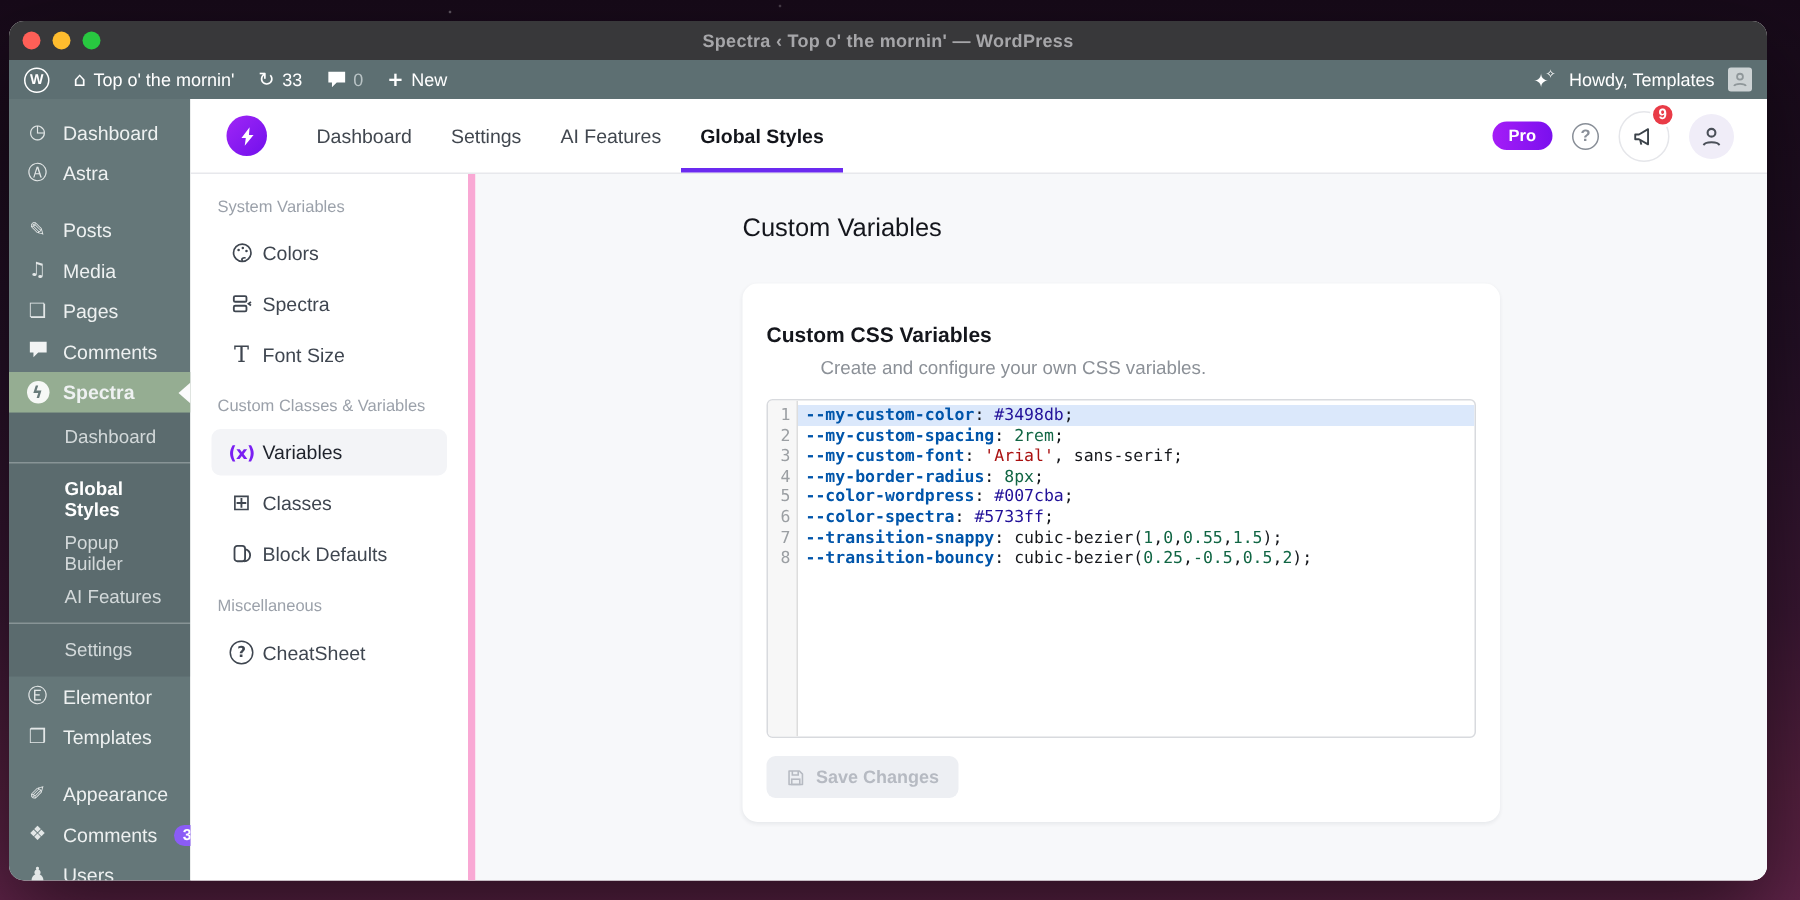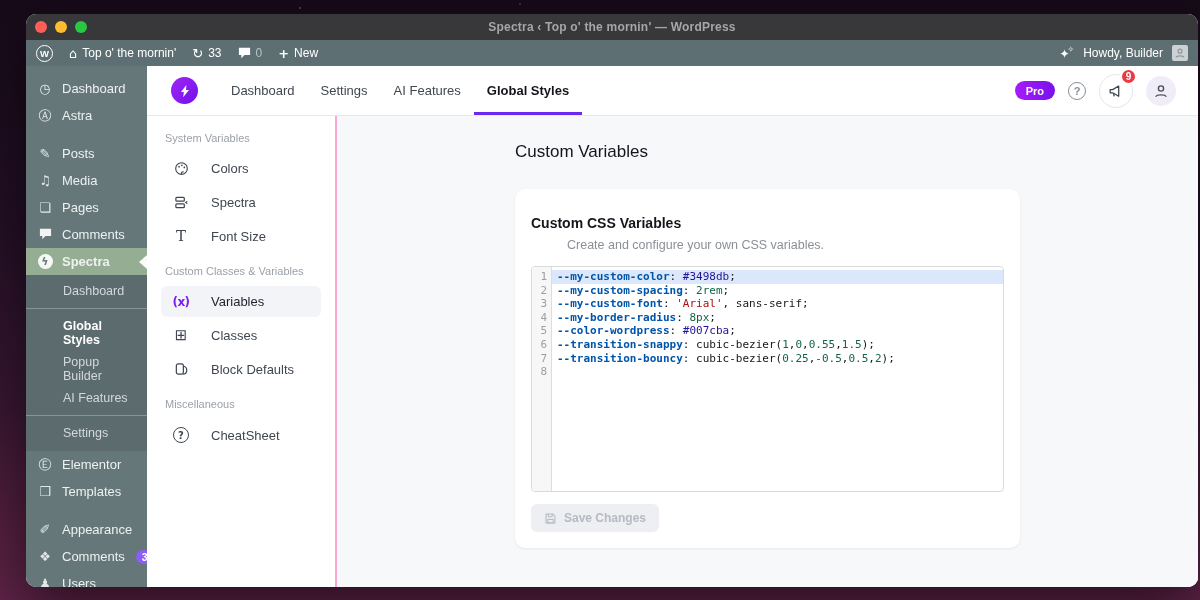--- a/index.html
+++ b/index.html
@@ -8,21 +8,21 @@
     font-family:"Liberation Sans", sans-serif;
     background:
       radial-gradient(2px 2px at 300px 8px, rgba(255,255,255,.5), transparent 60%),
       radial-gradient(2px 2px at 520px 4px, rgba(255,255,255,.35), transparent 60%),
       radial-gradient(1.5px 1.5px at 60px 300px, rgba(255,255,255,.3), transparent 60%),
       radial-gradient(2px 2px at 1160px 120px, rgba(255,255,255,.25), transparent 60%),
       linear-gradient(180deg,#170a19 0%, #241026 38%, #3a1733 68%, #55203f 88%, #602449 100%);
     position:relative;
   }
   .window {
-    position:absolute; left:26px; top:14px; width:1172px; height:573px;
+    position:absolute; left:6px; top:14px; width:1172px; height:573px;
     border-radius:10px; overflow:hidden; display:flex; flex-direction:column;
     box-shadow:0 25px 60px rgba(0,0,0,.55);
     background:#fff;
   }
   
   .titlebar { flex:0 0 26px; background:#38383a; position:relative; display:flex; align-items:center; justify-content:center; }
   .lights { position:absolute; left:9px; top:7px; display:flex; gap:8px; }
   .light { width:12px; height:12px; border-radius:50%; }
   .light.red{background:#ff5f57;} .light.yellow{background:#febc2e;} .light.green{background:#28c840;}
   .wintitle { font-size:12px; font-weight:700; color:#a6a6a9; letter-spacing:.2px; }
@@ -65,24 +65,24 @@
   .stab.active { color:#13151b; font-weight:700; border-bottom-color:#6b2af0; }
   .sh-right { margin-left:auto; display:flex; align-items:center; gap:13px; }
   .pro { background:linear-gradient(90deg,#a51df7,#7a10ee); color:#fff; font-size:11px; font-weight:700; padding:3.5px 11px; border-radius:12px; }
   .qicon { width:18px; height:18px; border-radius:50%; border:1.6px solid #898f98; color:#898f98; font-size:11px; font-weight:700; display:flex; align-items:center; justify-content:center; cursor:pointer; }
   .bellwrap { width:34px; height:34px; border-radius:50%; border:1px solid #e5e6ea; position:relative; display:flex; align-items:center; justify-content:center; cursor:pointer; }
   .redbadge { position:absolute; top:-7px; right:-5px; min-width:17px; height:17px; border-radius:9px; background:#e93b47; border:2px solid #fff; color:#fff; font-size:10px; font-weight:700; display:flex; align-items:center; justify-content:center; }
   .usercircle { width:30px; height:30px; border-radius:50%; background:#f0edf8; display:flex; align-items:center; justify-content:center; cursor:pointer; }
 
   
   .sbody { flex:1; display:flex; min-height:0; }
-  .innersb { flex:0 0 190px; border-right:2px solid #f9a8d4; background:#fff; padding:14px 14px; overflow:hidden; }
+  .innersb { flex:0 0 190px; border-right:5px solid #f9a8d4; background:#fff; padding:14px 14px; overflow:hidden; }
   .seclabel { font-size:11px; color:#9ba1aa; margin:13px 0 9px 4px; }
   .seclabel:first-child { margin-top:2px; }
-  .navitem { display:flex; align-items:center; gap:20px; padding:8px 10px; border-radius:6px; color:#3f4650; font-size:13px; margin-bottom:3px; cursor:pointer; }
+  .navitem { display:flex; align-items:center; gap:4px; padding:8px 10px; border-radius:6px; color:#3f4650; font-size:13px; margin-bottom:3px; cursor:pointer; }
   .navitem.active { background:#f3f4f7; color:#1e222b; }
   .navitem .nicon { flex:0 0 20px; display:flex; justify-content:center; align-items:center; color:#3f4650; font-family:"DejaVu Sans", sans-serif; }
   .navitem.active .nicon { color:#7a1ff2; }
   .serifT { font-family:"DejaVu Serif", serif; font-size:15px; line-height:1; }
   .vartext { font-weight:700; font-size:12px; letter-spacing:-.5px; }
   .g15 { font-size:15px; line-height:1; }
   .qsm { width:16px; height:16px; border-radius:50%; border:1.4px solid currentColor; font-size:10px; font-weight:700; display:flex; align-items:center; justify-content:center; }
 
   
   .contentarea { flex:1; background:#f7f8fa; padding-top:26px; overflow:hidden; }
@@ -135,21 +135,21 @@
           </svg>
         <span class="ab-muted">0</span>
       </div>
       <div class="ab-group">
         <span class="ab-ic" style="font-weight:700;">+</span>
         <span>New</span>
       </div>
     </div>
     <div class="ab-right">
       <span class="sparkle">✦<small>✧</small></span>
-      <span>Howdy, Builder</span>
+      <span>Howdy, Templates</span>
       <span class="avatar">
         <svg width="12" height="12" viewBox="0 0 16 16" fill="none" stroke="#8f979a" stroke-width="1.6">
             <circle cx="8" cy="5.5" r="2.6"></circle>
             <path d="M2.8 13.8c.8-2.6 9.6-2.6 10.4 0"></path>
           </svg>
       </span>
     </div>
   </div>
 
   <div class="mainrow">
@@ -331,20 +331,21 @@
                     <div class="codeline">6</div>
                     <div class="codeline">7</div>
                     <div class="codeline">8</div>
                   </div>
                 <div class="codepane" id="editor-code">
                     <div class="codeline activeline"><span class="tk-prop">--my-custom-color</span><span class="tk-plain">: </span><span class="tk-atom">#3498db</span><span class="tk-plain">;</span></div>
                     <div class="codeline"><span class="tk-prop">--my-custom-spacing</span><span class="tk-plain">: </span><span class="tk-num">2rem</span><span class="tk-plain">;</span></div>
                     <div class="codeline"><span class="tk-prop">--my-custom-font</span><span class="tk-plain">: </span><span class="tk-str">'Arial'</span><span class="tk-plain">, sans-serif;</span></div>
                     <div class="codeline"><span class="tk-prop">--my-border-radius</span><span class="tk-plain">: </span><span class="tk-num">8px</span><span class="tk-plain">;</span></div>
                     <div class="codeline"><span class="tk-prop">--color-wordpress</span><span class="tk-plain">: </span><span class="tk-atom">#007cba</span><span class="tk-plain">;</span></div>
+                    <div class="codeline"><span class="tk-prop">--color-spectra</span><span class="tk-plain">: </span><span class="tk-atom">#5733ff</span><span class="tk-plain">;</span></div>
                     <div class="codeline"><span class="tk-prop">--transition-snappy</span><span class="tk-plain">: cubic-bezier(</span><span class="tk-num">1</span><span class="tk-plain">,</span><span class="tk-num">0</span><span class="tk-plain">,</span><span class="tk-num">0.55</span><span class="tk-plain">,</span><span class="tk-num">1.5</span><span class="tk-plain">);</span></div>
                     <div class="codeline"><span class="tk-prop">--transition-bouncy</span><span class="tk-plain">: cubic-bezier(</span><span class="tk-num">0.25</span><span class="tk-plain">,</span><span class="tk-num">-0.5</span><span class="tk-plain">,</span><span class="tk-num">0.5</span><span class="tk-plain">,</span><span class="tk-num">2</span><span class="tk-plain">);</span></div>
                   </div>
               </div>
 
               <button class="savebtn" disabled="">
                 <svg width="13" height="13" viewBox="0 0 16 16" fill="none" stroke="currentColor" stroke-width="1.3">
                     <path d="M2.5 2.5h8.5l2.5 2.5v8.5h-11z" stroke-linejoin="round"></path>
                     <path d="M5.2 2.5v3.3h4.8V2.5"></path>
                     <rect x="4.7" y="9.2" width="6.6" height="4.3"></rect>

